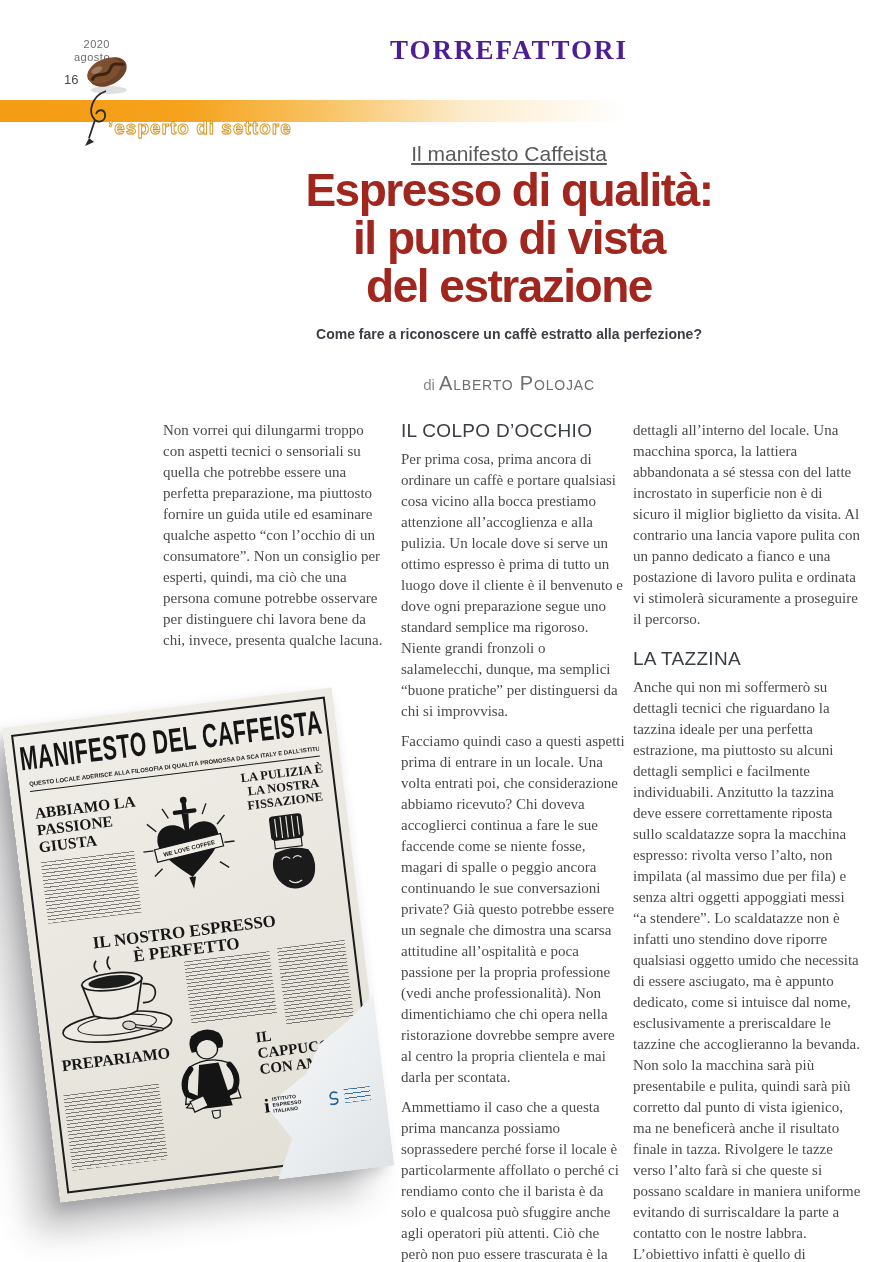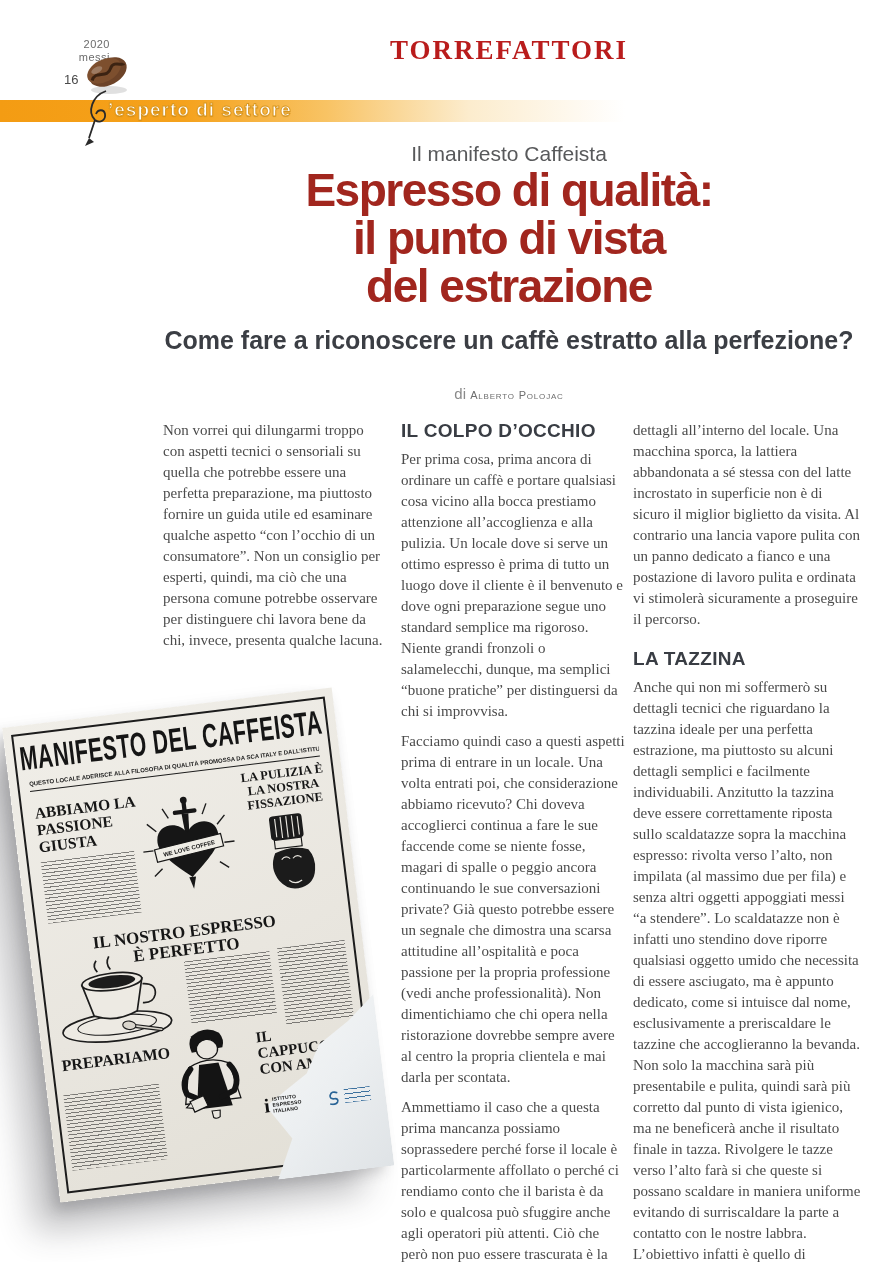--- a/index.html
+++ b/index.html
@@ -10,50 +10,50 @@
   
   .edition { position:absolute; top:38px; left:52px; width:58px; text-align:right;
              font-size:11px; line-height:13px; color:#6b6b6b; letter-spacing:0.5px; }
   .bean { position:absolute; top:50px; left:82px; width:52px; height:46px; }
   .pageno { position:absolute; top:72px; left:64px; font-size:13px; color:#4a4a4a; }
 
   .masthead { position:absolute; top:36px; left:163px; width:692px; text-align:center;
               font-family:"Liberation Serif", serif; }
   .masthead .m-top { display:block; color:#b03830; font-weight:bold; font-size:16px;
                      letter-spacing:2.5px; line-height:16px; }
-  .masthead .m-main { display:block; color:#b91c1c; font-size:27px; letter-spacing:2px;
+  .masthead .m-main { display:block; color:#4c1d95; font-size:27px; letter-spacing:2px;
                       line-height:28px; font-weight:600; }
 
   
   .banner { position:absolute; top:100px; left:0; width:710px; height:22px;
             background:linear-gradient(90deg,#f49c13 0%,#f5a21c 26%,#f8c364 46%,#fceccd 66%,#ffffff 88%); }
-  .banner-label { position:absolute; top:99px; left:108px; font-size:19px; font-weight:bold;
+  .banner-label { position:absolute; top:117px; left:108px; font-size:19px; font-weight:bold;
                   color:#ffffff; letter-spacing:1px;
                   text-shadow:0 0 1px #c9competitive; }
   .banner-label span { color:#fff; -webkit-text-stroke:0.9px #d8961f;
                        text-shadow:0 1px 1px rgba(160,100,0,0.35); }
   .quill { position:absolute; top:88px; left:80px; width:34px; height:58px; }
 
   
   .head-block { position:absolute; top:142px; left:163px; width:692px; text-align:center; }
-  .kicker { font-size:21px; color:#58595b; line-height:24px; }
+  .kicker { font-size:21px; color:#58595b; line-height:24px;text-decoration:underline; }
   .title { color:#a1261e; font-weight:800; font-size:46px; line-height:48px;
            letter-spacing:-1.5px; }
-  .subtitle { margin-top:16px; font-size:25px; font-weight:bold; color:#3b3e44; }
+  .subtitle { margin-top:16px; font-size:14px; font-weight:bold; color:#3b3e44; }
   .byline { margin-top:30px; font-size:15px; color:#8a8a8a; }
-  .byline .author { font-variant:small-caps; color:#6e6e6e; letter-spacing:0.8px; font-size:11px; }
+  .byline .author { font-variant:small-caps; color:#6e6e6e; letter-spacing:0.8px; font-size:20px; }
 
   
   .content { position:absolute; top:420px; left:163px; width:700px; }
   .col { position:absolute; top:0; font-size:15px; line-height:21px; color:#4b4b4b; }
   .col p { margin-bottom:9px;font-family:Liberation Serif, serif; }
   .col-1 { left:0;    width:226px; }
   .col-2 { left:238px; width:226px; }
   .col-3 { left:470px; width:228px; }
-  .sec-head { font-size:19px; font-weight:bold; color:#393d44; letter-spacing:0.3px;
+  .sec-head { font-size:19px; font-weight:normal; color:#393d44; letter-spacing:0.3px;
               margin:0 0 7px 0; line-height:22px; }
   .sec-head.second { margin-top:18px; }
 
   
   .poster { position:absolute; top:706px; left:30px; width:332px; height:478px;
             background:linear-gradient(160deg,#f0eee8 0%,#e9e6df 55%,#e2dfd6 100%);
             transform:rotate(-7deg); transform-origin:50% 50%;
             box-shadow:-28px 26px 34px rgba(50,50,55,0.30), -6px 8px 14px rgba(50,50,55,0.22); }
   .p-frame { position:absolute; inset:8px; border:2px solid #1c1c1c; }
   .p-title { position:absolute; top:14px; left:0; width:100%; text-align:center;
@@ -94,21 +94,21 @@
                background:repeating-linear-gradient(to bottom, rgba(42,100,150,0.9) 0px,
                rgba(42,100,150,0.9) 1px, transparent 1px, transparent 4.5px); }
 </style>
 </head>
 <body>
 
 <div class="page">
 
   <div class="edition">
     <span>2020</span><br>
-    <span>messi</span>
+    <span>agosto</span>
   </div>
 
   <svg class="bean" viewBox="0 0 52 46">
     <ellipse cx="27" cy="40" rx="18" ry="4" fill="rgba(0,0,0,0.12)"></ellipse>
     <g transform="rotate(-28 26 22)">
       <ellipse cx="26" cy="22" rx="20" ry="13" fill="#6d4328"></ellipse>
       <ellipse cx="23" cy="19" rx="18" ry="11" fill="#7d4f2e"></ellipse>
       <path d="M8,22 C16,14 22,28 30,20 C36,14 42,24 44,22" stroke="#3c2312" stroke-width="3" fill="none"></path>
       <ellipse cx="17" cy="15" rx="6" ry="3" fill="rgba(255,255,255,0.25)"></ellipse>
     </g>

